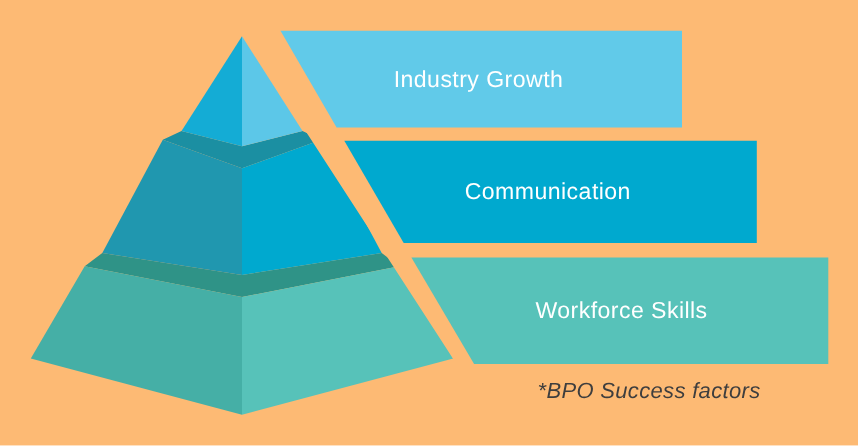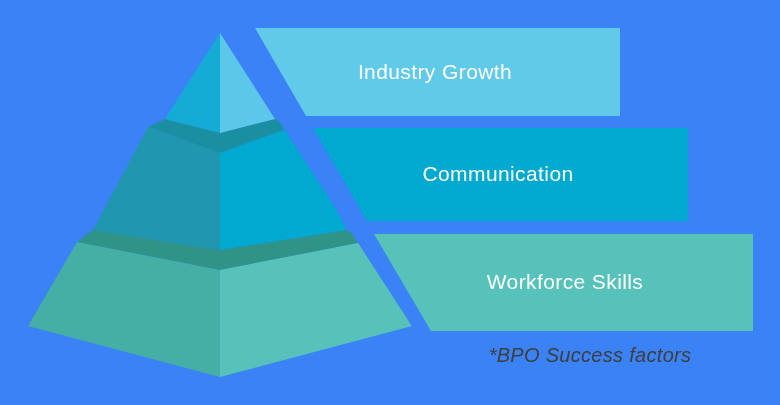--- a/index.html
+++ b/index.html
@@ -8,21 +8,21 @@
     background: #ffffff;
     width: 780px;
     height: 405px;
     overflow: hidden;
     font-family: "Liberation Sans", sans-serif;
   }
   .stage {
     position: relative;
     width: 780px;
     height: 405px;
-    background: #3b82f6;
+    background: #fdba74;
   }
   svg { display: block; }
   .bar-label {
     fill: #ffffff;
     font-family: "Liberation Sans", sans-serif;
     font-size: 21px;
     letter-spacing: 0.4px;
   }
   .caption-label {
     fill: #3e3e3e;

